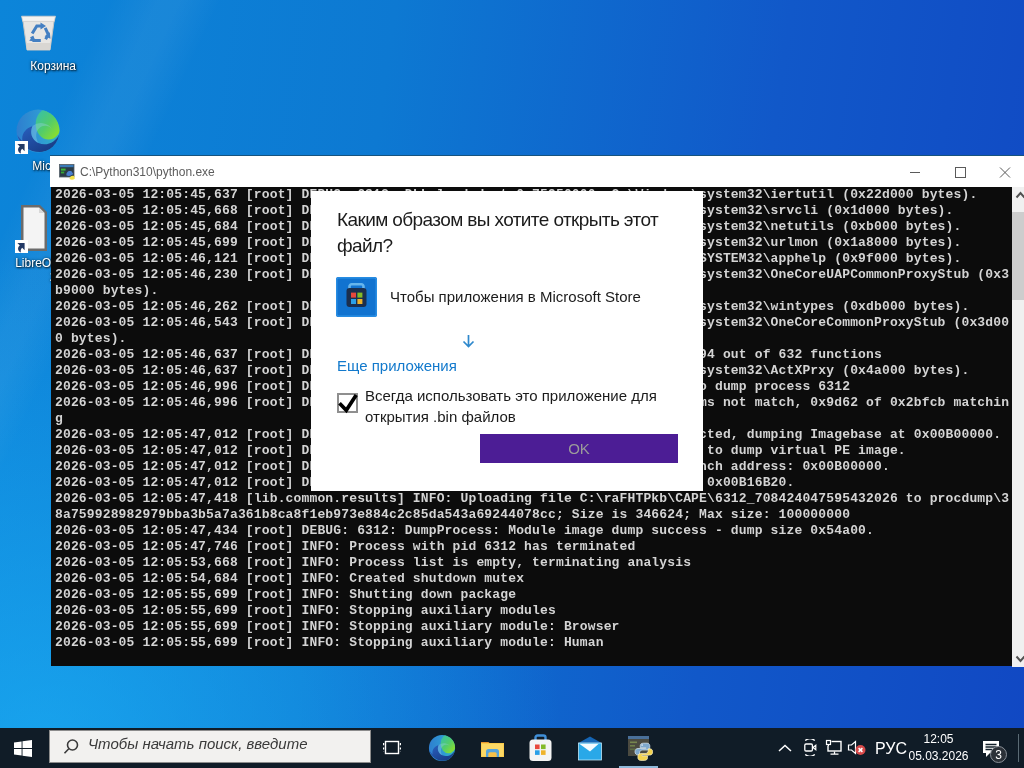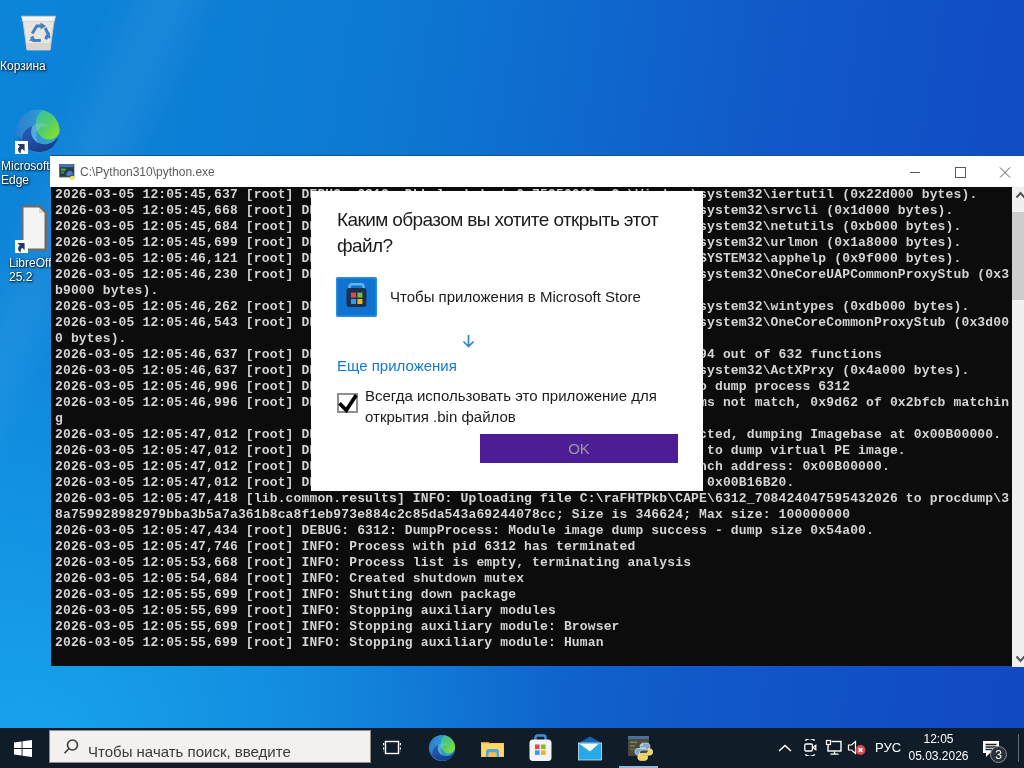--- a/index.html
+++ b/index.html
@@ -5,21 +5,21 @@
 * { margin:0; padding:0; box-sizing:border-box; }
 html,body { width:1024px; height:768px; overflow:hidden; }
 body { font-family:"Liberation Sans", sans-serif; position:relative;
   background:
     linear-gradient(115deg, rgba(255,255,255,0) 8%, rgba(255,255,255,0.055) 11.5%, rgba(255,255,255,0.055) 13%, rgba(255,255,255,0) 16%),
     radial-gradient(75% 95% at 4% 98%, rgba(32,186,252,0.60) 0%, rgba(32,176,248,0.22) 45%, rgba(32,170,245,0) 68%),
     linear-gradient(98deg, #0c85d9 0%, #0d79d2 35%, #1158c9 70%, #1148c3 100%); }
 .abs { position:absolute; }
 
 
-.dlabel { position:absolute; color:#fff; font-size:12px; text-align:left;
+.dlabel { position:absolute; color:#fff; font-size:12px; text-align:right;
   text-shadow:1px 1px 2px rgba(0,0,0,.85), 0 0 3px rgba(0,0,0,.6); }
 
 
 #win { position:absolute; left:38px; top:155px; width:979px; height:512px;margin-left:12px; }
 #titlebar { position:absolute; left:0; top:0; width:100%; height:32px; background:#fff;
   border-top:1px solid #16537e; }
 #titletext { position:absolute; left:30px; top:9px; font-size:12px; color:#5c5c5c; }
 .capbtn { position:absolute; top:0; width:45px; height:32px; color:#5a5a5a; }
 #conbg { position:absolute; left:1px; top:32px; width:961px; height:479px; background:#0c0c0c; }
 #context { position:absolute; left:5px; top:32px; width:956px; height:479px; overflow:hidden; }
@@ -38,21 +38,21 @@
 #morelink { position:absolute; left:26px; top:142px; font-size:15px; color:#1279cc;margin-top:24px; }
 #cbx { position:absolute; left:26px; top:202px; width:21px; height:20px; background:#fff; border:2px solid #8f8f8f; }
 #cblabel { position:absolute; left:54px; top:194px; width:310px; font-size:15px; line-height:21px; color:#1b1b1b; }
 #okbtn { position:absolute; left:169px; top:243px; width:198px; height:29px; background:#4c1d95;
   color:#9b9b9b; font-size:15px; text-align:center; line-height:29px; }
 
 
 #taskbar { position:absolute; left:0; top:728px; width:1024px; height:40px; background:#101c27; }
 #search { position:absolute; left:49px; top:2px; width:322px; height:33px; background:#f2f1ef;
   border:1px solid #8c8c8c; }
-#searchtext { position:absolute; left:38px; top:12px; font-size:15px; color:#3a3a3a; }
+#searchtext { position:absolute; left:38px; top:4px; font-size:15px; color:#3a3a3a;font-style:italic; }
 .tray { position:absolute; color:#fff; }
 #clock { position:absolute; left:896px; top:3px; width:85px; text-align:center; color:#fff;
   font-size:12px; line-height:17px; }
 </style>
 </head>
 <body>
 
 <div class="abs" id="binicon" style="left:19px;top:13px;width:39px;height:39px;">
 <svg width="39" height="39" viewBox="0 0 39 39">
   <path d="M3.5 5 L35.5 5 L31 37 L8 37 Z" fill="#e8e6e3"></path>
@@ -288,21 +288,21 @@
     <rect x="0.5" y="0.5" width="6" height="6" fill="#101c27"></rect>
     <rect x="1.5" y="1.5" width="4" height="4" fill="none" stroke="#fff" stroke-width="1.2"></rect>
     <path d="M3.5 5.5 V7" stroke="#fff" stroke-width="1"></path>
   </svg></div>
   <div class="abs" id="voltray" style="left:847px;top:11px;width:19px;height:17px;">
   <svg width="19" height="17" viewBox="0 0 19 17">
     <path d="M1.5 6 H4.5 L8.5 2.5 V14.5 L4.5 11 H1.5 Z" fill="none" stroke="#fff" stroke-width="1.2"></path>
     <circle cx="13.5" cy="11" r="5" fill="#d84a4a"></circle>
     <path d="M11.6 9.1 L15.4 12.9 M15.4 9.1 L11.6 12.9" stroke="#fff" stroke-width="1.5"></path>
   </svg></div>
-  <div class="tray" style="left:875px;top:12px;font-size:13px;">РУС</div>
+  <div class="tray" style="left:875px;top:12px;font-size:16px;">РУС</div>
   <div id="clock">12:05<br>05.03.2026</div>
   <div class="abs" id="notif" style="left:982px;top:12px;width:26px;height:24px;">
   <svg width="26" height="24" viewBox="0 0 26 24">
     <path d="M1 1 H17 V13 H8 L4 17 V13 H1 Z" fill="#fff"></path>
     <path d="M3.5 4.5 H14.5 M3.5 7 H14.5 M3.5 9.5 H10" stroke="#12202b" stroke-width="1.4"></path>
     <circle cx="16.5" cy="14.5" r="8" fill="#2b3138" stroke="#8a9098" stroke-width="1"></circle>
     <text x="16.5" y="19" font-size="12" fill="#fff" text-anchor="middle" font-family="Liberation Sans">3</text>
   </svg></div>
   <div class="abs" style="left:1018px;top:6px;width:1px;height:28px;background:#5a6a74;"></div>
 </div>

